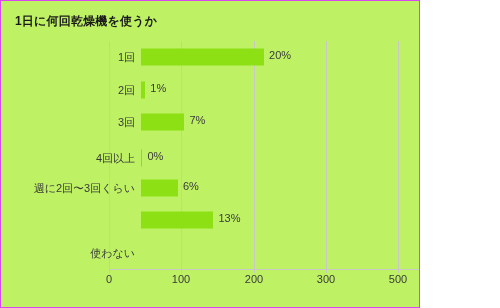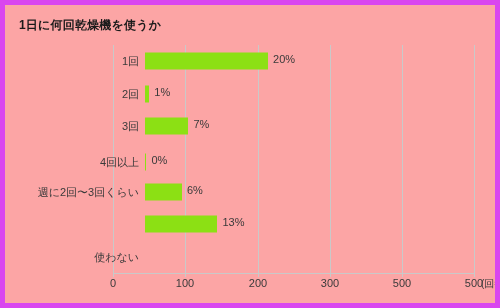--- a/index.html
+++ b/index.html
@@ -5,25 +5,25 @@
   html, body {
     margin: 0;
     padding: 0;
     background: #ffffff;
   }
   body {
     font-family: "Liberation Sans", "DejaVu Sans", sans-serif;
   }
   #chart-card {
     position: relative;
-    width: 500px;
+    width: 420px;
     height: 308px;
     box-sizing: border-box;
-    background: #fca5a5;
-    border: 5px solid #d946ef;
+    background: #bef264;
+    border: 1px solid #d946ef;
     overflow: hidden;
   }
   #chart-title {
     position: absolute;
     left: 14px;
     top: 12px;
     font-size: 12px;
     font-weight: bold;
     color: #1a1a1a;
     letter-spacing: 0.2px;

